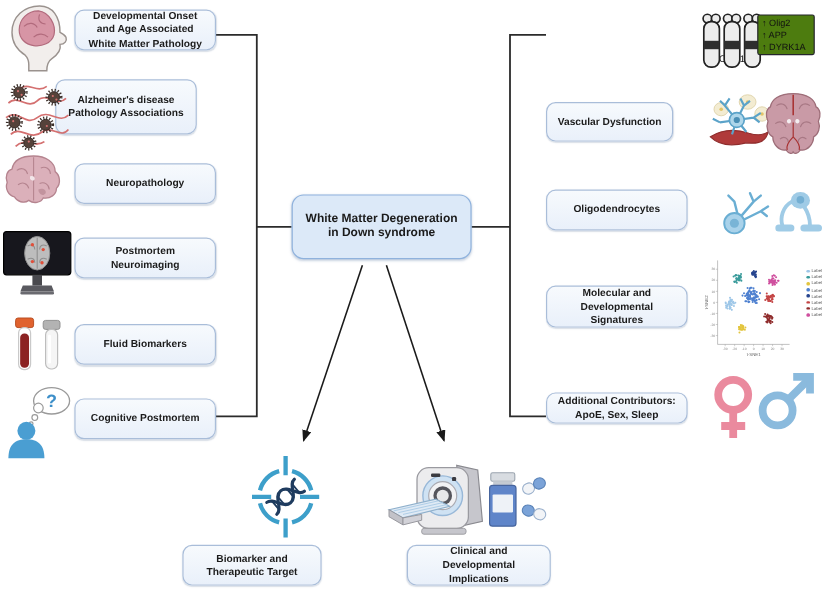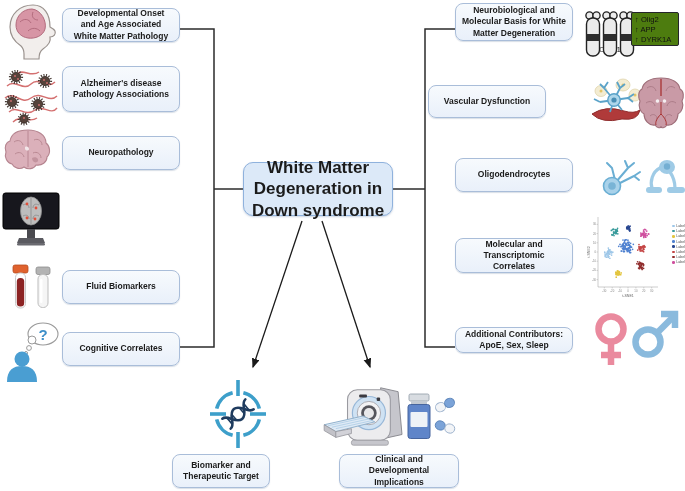--- a/index.html
+++ b/index.html
@@ -4,21 +4,21 @@
 <style>
   html,body{margin:0;padding:0;background:#ffffff;}
   #canvas{position:relative;width:685px;height:491px;background:#ffffff;overflow:hidden;
           font-family:"Liberation Sans",sans-serif;}
   .box{position:absolute;display:flex;align-items:center;justify-content:center;text-align:center;
        background:linear-gradient(180deg,#f7fafd 0%,#e9f0fa 100%);
        border:1px solid #a9bdd9;border-radius:8px;
        font-weight:bold;font-size:8.5px;line-height:1.3;color:#1b1b1b;
        padding:12px 6px;box-sizing:border-box;box-shadow:0 1px 1px rgba(120,140,170,.28);}
   .center-box{background:#dce9f8;border:1.3px solid #8fb2dd;border-radius:10px;
-       font-size:17px;line-height:1.25;box-shadow:0 1px 2px rgba(100,130,170,.35);}
+       font-size:10px;line-height:1.25;box-shadow:0 1px 2px rgba(100,130,170,.35);}
   .icon{position:absolute;}
   #chr21-label{position:absolute;left:583px;top:0;width:54px;text-align:center;
        font-size:8px;color:#222;margin-top:45px;}
   #gene-panel{position:absolute;left:631px;top:12px;width:48px;height:34px;box-sizing:border-box;
        background:#4d7c0f;border:1.2px solid #25252c;border-radius:2px;
        padding:2px 0 0 3px;font-size:7.6px;line-height:1.3;color:#111;}
   #tsne{position:absolute;left:586px;top:211px;width:99px;height:95px;}
   #tsne svg{position:absolute;left:0;top:0;}
   #tsne-legend{position:absolute;right:0;top:13px;display:flex;flex-direction:column;gap:1.2px;}
   .legend-row{display:flex;align-items:center;gap:1.5px;font-size:3.6px;color:#555;}
@@ -40,32 +40,32 @@
     <path d="M214,189 H243" fill="none" stroke="#2b2b2b" stroke-width="1.5"></path>
     <path d="M455,29 H425 V347 H455" fill="none" stroke="#2b2b2b" stroke-width="1.5"></path>
     <path d="M393,189 H425" fill="none" stroke="#2b2b2b" stroke-width="1.5"></path>
     <path d="M302,221 L253,367" fill="none" stroke="#1a1a1a" stroke-width="1.3" marker-end="url(#ah)"></path>
     <path d="M322,221 L370,367" fill="none" stroke="#1a1a1a" stroke-width="1.3" marker-end="url(#ah)"></path>
   </svg>
 
   <div class="box center-box" style="left:243px;top:162px;width:150px;height:54px">White Matter Degeneration in Down syndrome</div>
 
   <div class="box" style="left:62px;top:8px;width:118px;height:34px">Developmental Onset and Age Associated White Matter Pathology</div>
-  <div class="box" style="left:62px;top:66px;width:118px;height:46px">Alzheimer's disease Pathology Associations</div>
+  <div class="box" style="left:46px;top:66px;width:118px;height:46px">Alzheimer's disease Pathology Associations</div>
   <div class="box" style="left:62px;top:136px;width:118px;height:34px">Neuropathology</div>
+  <div class="box" style="left:62px;top:198px;width:118px;height:34px">Postmortem Neuroimaging</div>
   <div class="box" style="left:62px;top:270px;width:118px;height:34px">Fluid Biomarkers</div>
-  <div class="box" style="left:62px;top:332px;width:118px;height:34px">Cognitive Correlates</div>
-
-  <div class="box" style="left:455px;top:3px;width:118px;height:38px">Neurobiological and Molecular Basis for White Matter Degeneration</div>
-  <div class="box" style="left:428px;top:85px;width:118px;height:33px">Vascular Dysfunction</div>
+  <div class="box" style="left:62px;top:332px;width:118px;height:34px">Cognitive Postmortem</div>
+
+  <div class="box" style="left:455px;top:85px;width:106px;height:33px">Vascular Dysfunction</div>
   <div class="box" style="left:455px;top:158px;width:118px;height:34px">Oligodendrocytes</div>
-  <div class="box" style="left:455px;top:238px;width:118px;height:35px">Molecular and Transcriptomic Correlates</div>
+  <div class="box" style="left:455px;top:238px;width:118px;height:35px">Molecular and Developmental Signatures</div>
   <div class="box" style="left:455px;top:327px;width:118px;height:24px">Additional Contributors: ApoE, Sex, Sleep</div>
 
-  <div class="box" style="left:172px;top:454px;width:98px;height:34px">Biomarker and Therapeutic Target</div>
+  <div class="box" style="left:152px;top:454px;width:116px;height:34px">Biomarker and Therapeutic Target</div>
   <div class="box" style="left:339px;top:454px;width:120px;height:34px">Clinical and Developmental Implications</div>
 
   <div class="icon" style="left:6px;top:2px">
     <svg width="56" height="58" viewBox="0 0 56 58">
       <path d="M27 3 C14 3 4 12 4 25 C4 34 9 40 15 44 C17 46 18 49 18 52 L18 57 L33 57 C33 52 34 49 37 47 C43 43 45 39 44 35 C48 35 50 32 49 29 C48 27 46 26 44 25 C44 12 38 3 27 3 Z" fill="#f2eeec" stroke="#9a928e" stroke-width="1.2"></path>
       <path d="M26 7 C17 7 10 14 10 23 C10 30 15 35 22 36 C29 37 37 34 39 27 C41 19 35 8 26 7 Z" fill="#d795a5" stroke="#b26b7d" stroke-width="1"></path>
       <path d="M14 20 C18 16 23 17 25 21 M22 29 C26 25 31 26 34 29 M27 10 C25 15 28 18 32 18" fill="none" stroke="#b26b7d" stroke-width="1"></path>
     </svg>
   </div>
 

